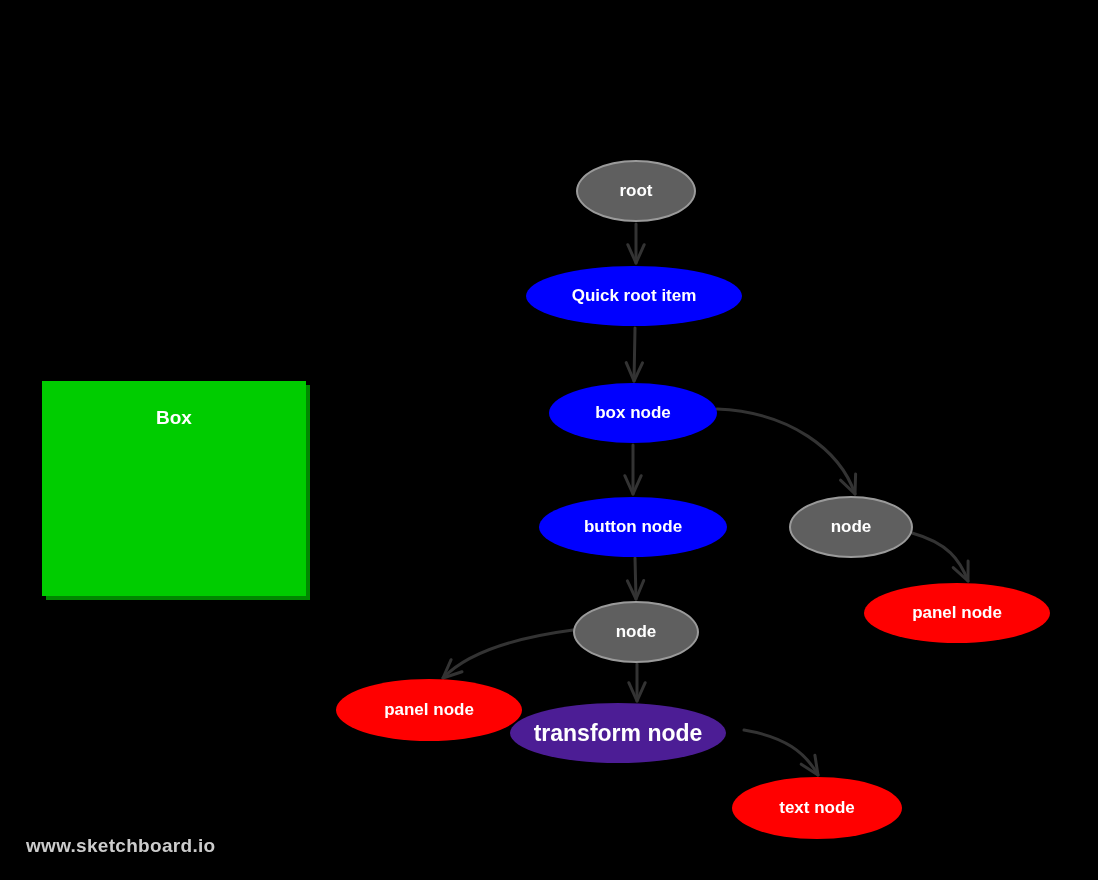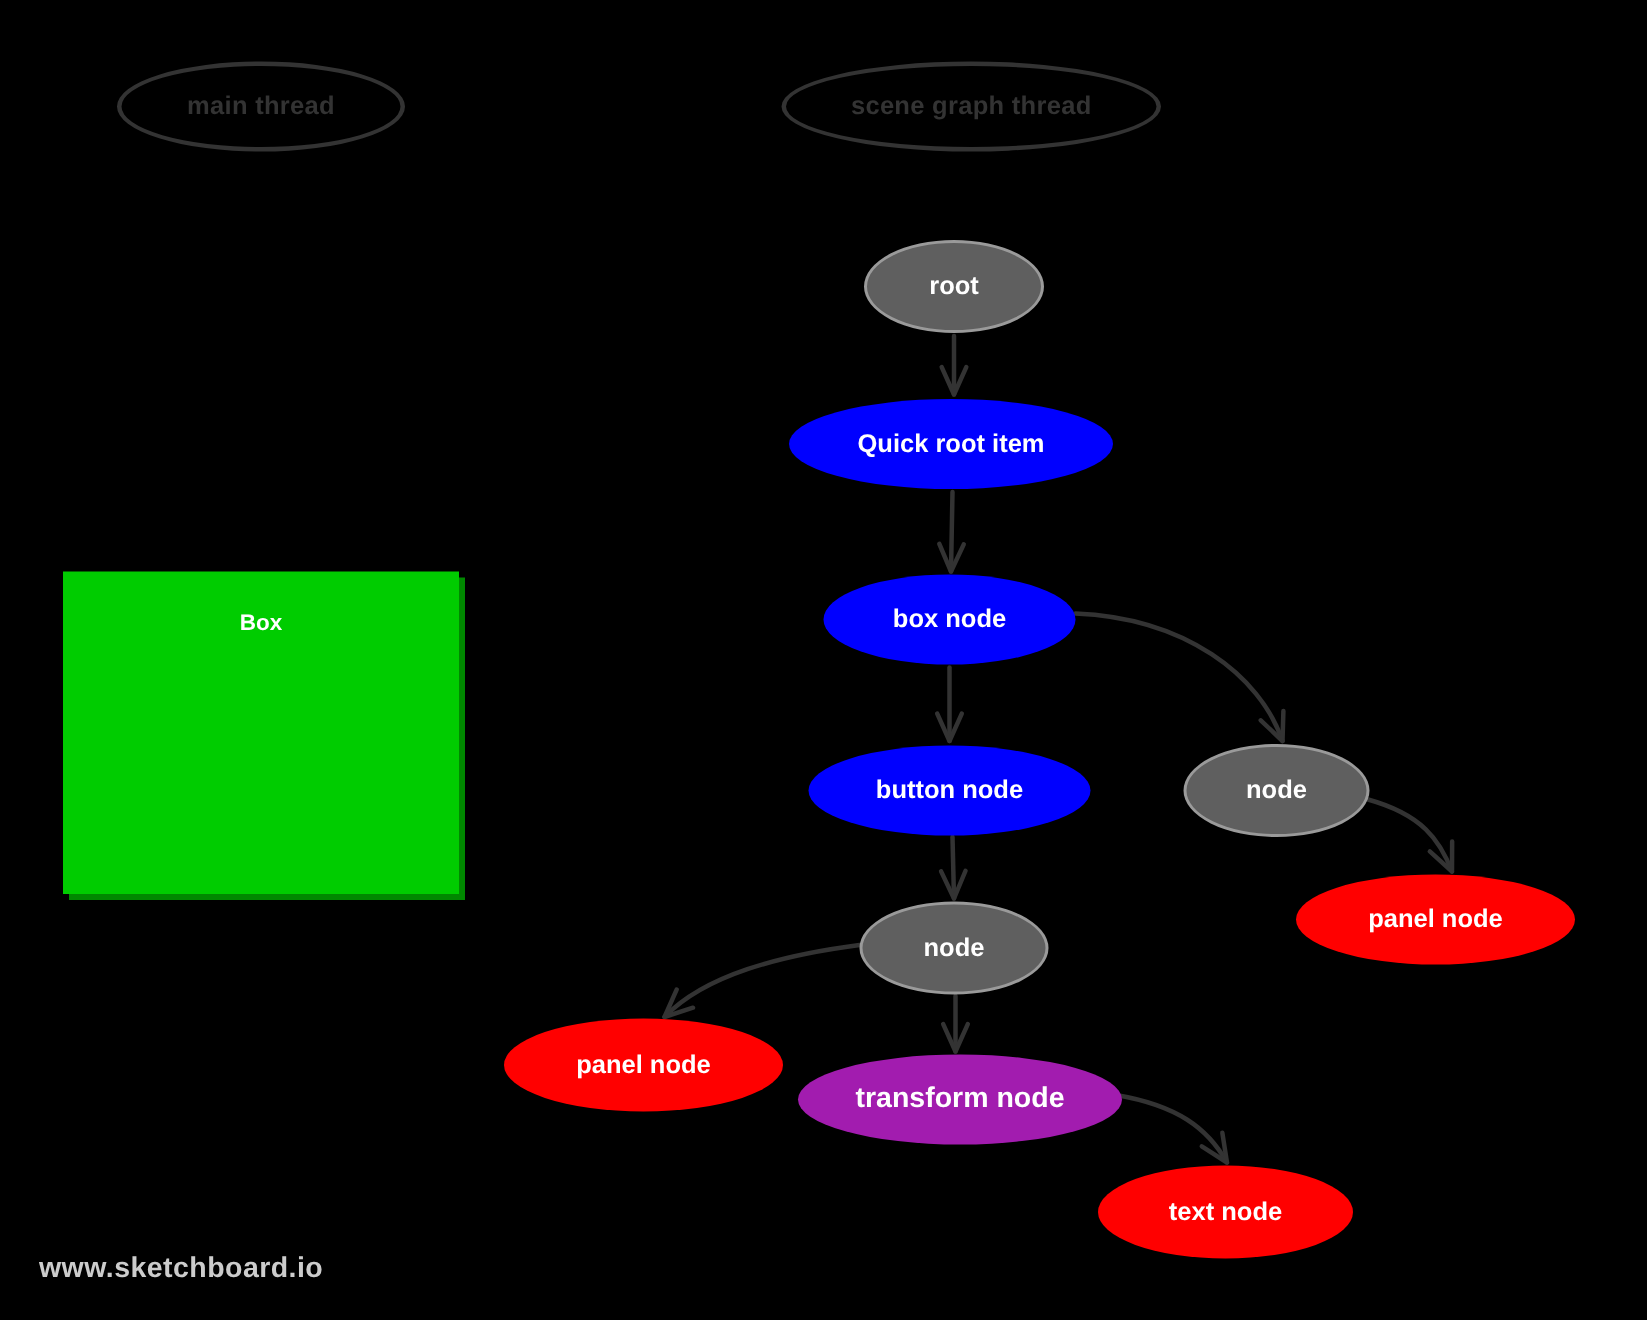--- a/index.html
+++ b/index.html
@@ -66,21 +66,21 @@
     box-sizing: border-box;
   }
   .panel-box > .panel-title {
     position: absolute;
     left: 0;
     right: 0;
     top: 26px;
     text-align: center;
     color: #ffffff;
     font-weight: bold;
-    font-size: 15px;
+    font-size: 19px;
   }
   .panel-button {
     position: absolute;
     background: #dd1ae0;
     box-shadow: 4px 4px 0 0 #9a1299;
     display: flex;
     align-items: center;
     justify-content: center;
     color: #ffffff;
     font-weight: bold;
@@ -117,27 +117,21 @@
         <path d="M 627.4 580.9 L 636.0 599.0 L 643.7 580.5"></path>
         <path d="M 573 630 C 520 637 470 650 443 678"></path>
         <path d="M 451.1 659.7 L 443.0 678.0 L 462.0 671.8"></path>
         <path d="M 637 664 L 637 701"></path>
         <path d="M 628.8 682.7 L 637.0 701.0 L 645.2 682.7"></path>
         <path d="M 744 730 C 785 737 805 752 818 775"></path>
         <path d="M 801.2 764.2 L 818.0 775.0 L 814.9 755.2"></path>
       </g>
   </svg>
 
-  <div class="lane" style="left:78px; top:41px; width:192px; height:60px;">
-    <span>main thread</span>
-  </div>
 
-  <div class="lane" style="left:521px; top:41px; width:253px; height:60px;">
-    <span>scene graph thread</span>
-  </div>
 
   <div class="panel-box" style="left:42px; top:381px; width:264px; height:215px;">
     <span class="panel-title">Box</span>
   </div>
 
   <div class="node ellipse" style="left:526px; top:266px; width:216px; height:60px; background:#0000ff; font-size:17px;">
     <span>Quick root item</span>
   </div>
 
   <div class="node ellipse" style="left:576px; top:160px; width:120px; height:62px; background:#5f5f5f; border:2px solid #9a9a9a; font-size:17px;">
@@ -161,21 +155,21 @@
   </div>
 
   <div class="node ellipse" style="left:573px; top:601px; width:126px; height:62px; background:#5f5f5f; border:2px solid #9a9a9a; font-size:17px;">
     <span>node</span>
   </div>
 
   <div class="node ellipse" style="left:336px; top:679px; width:186px; height:62px; background:#ff0000; font-size:17px;">
     <span>panel node</span>
   </div>
 
-  <div class="node ellipse" style="left:532px; top:703px; width:216px; height:60px; background:#a21caf; font-size:19px;">
+  <div class="node ellipse" style="left:510px; top:703px; width:216px; height:60px; background:#4c1d95; font-size:23px;">
     <span>transform node</span>
   </div>
 
   <div class="node ellipse" style="left:732px; top:777px; width:170px; height:62px; background:#ff0000; font-size:17px;">
     <span>text node</span>
   </div>
 
   <div class="watermark" style="left:26px; top:835px;">www.sketchboard.io</div>
 
 </div>

